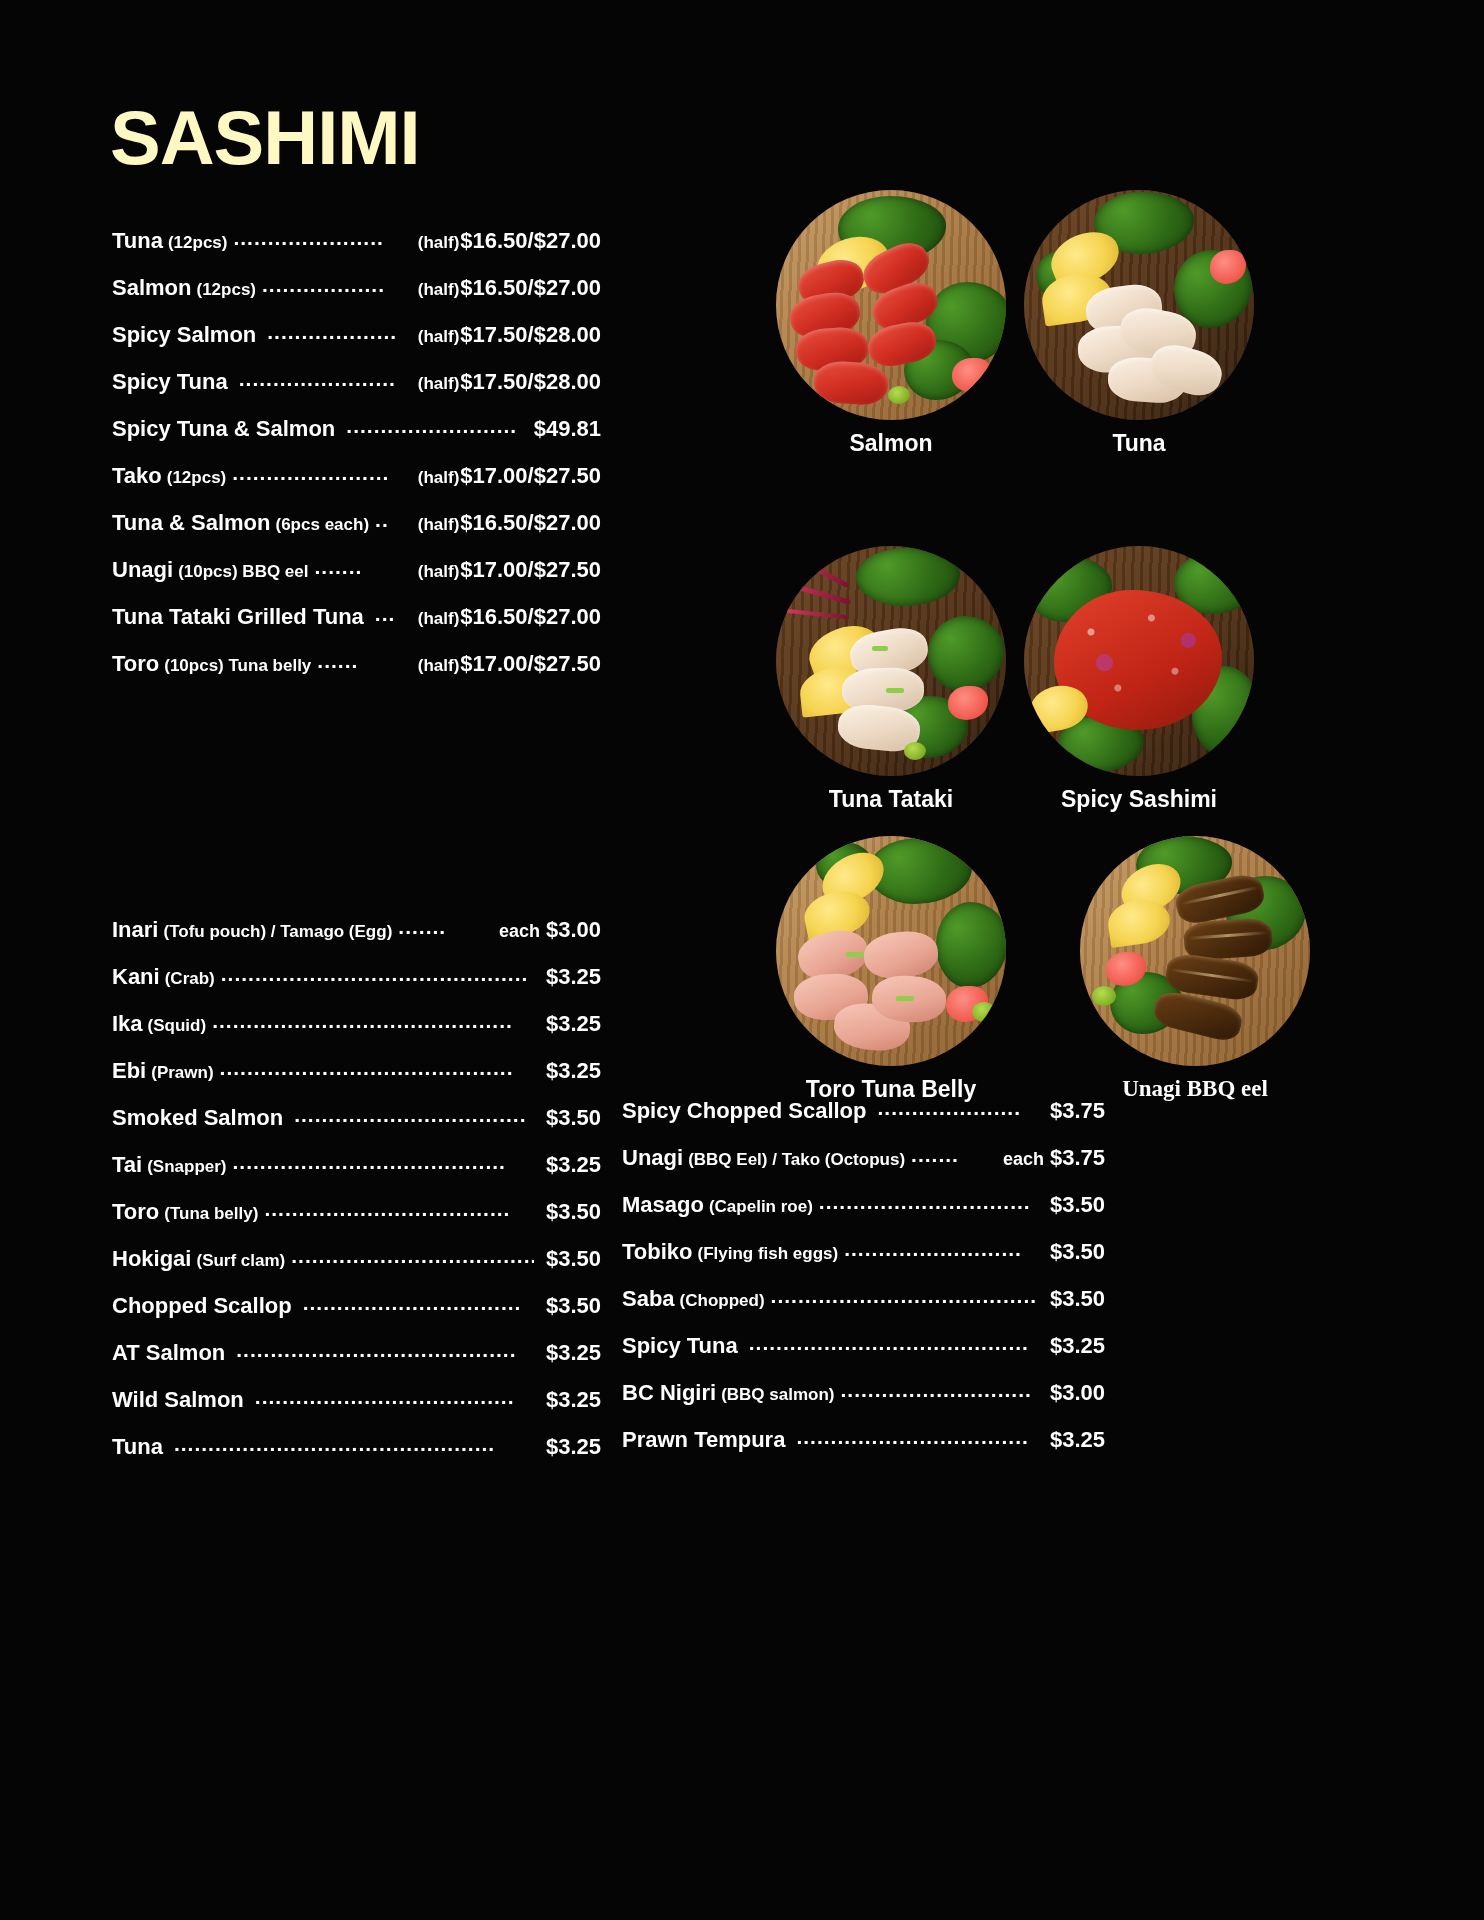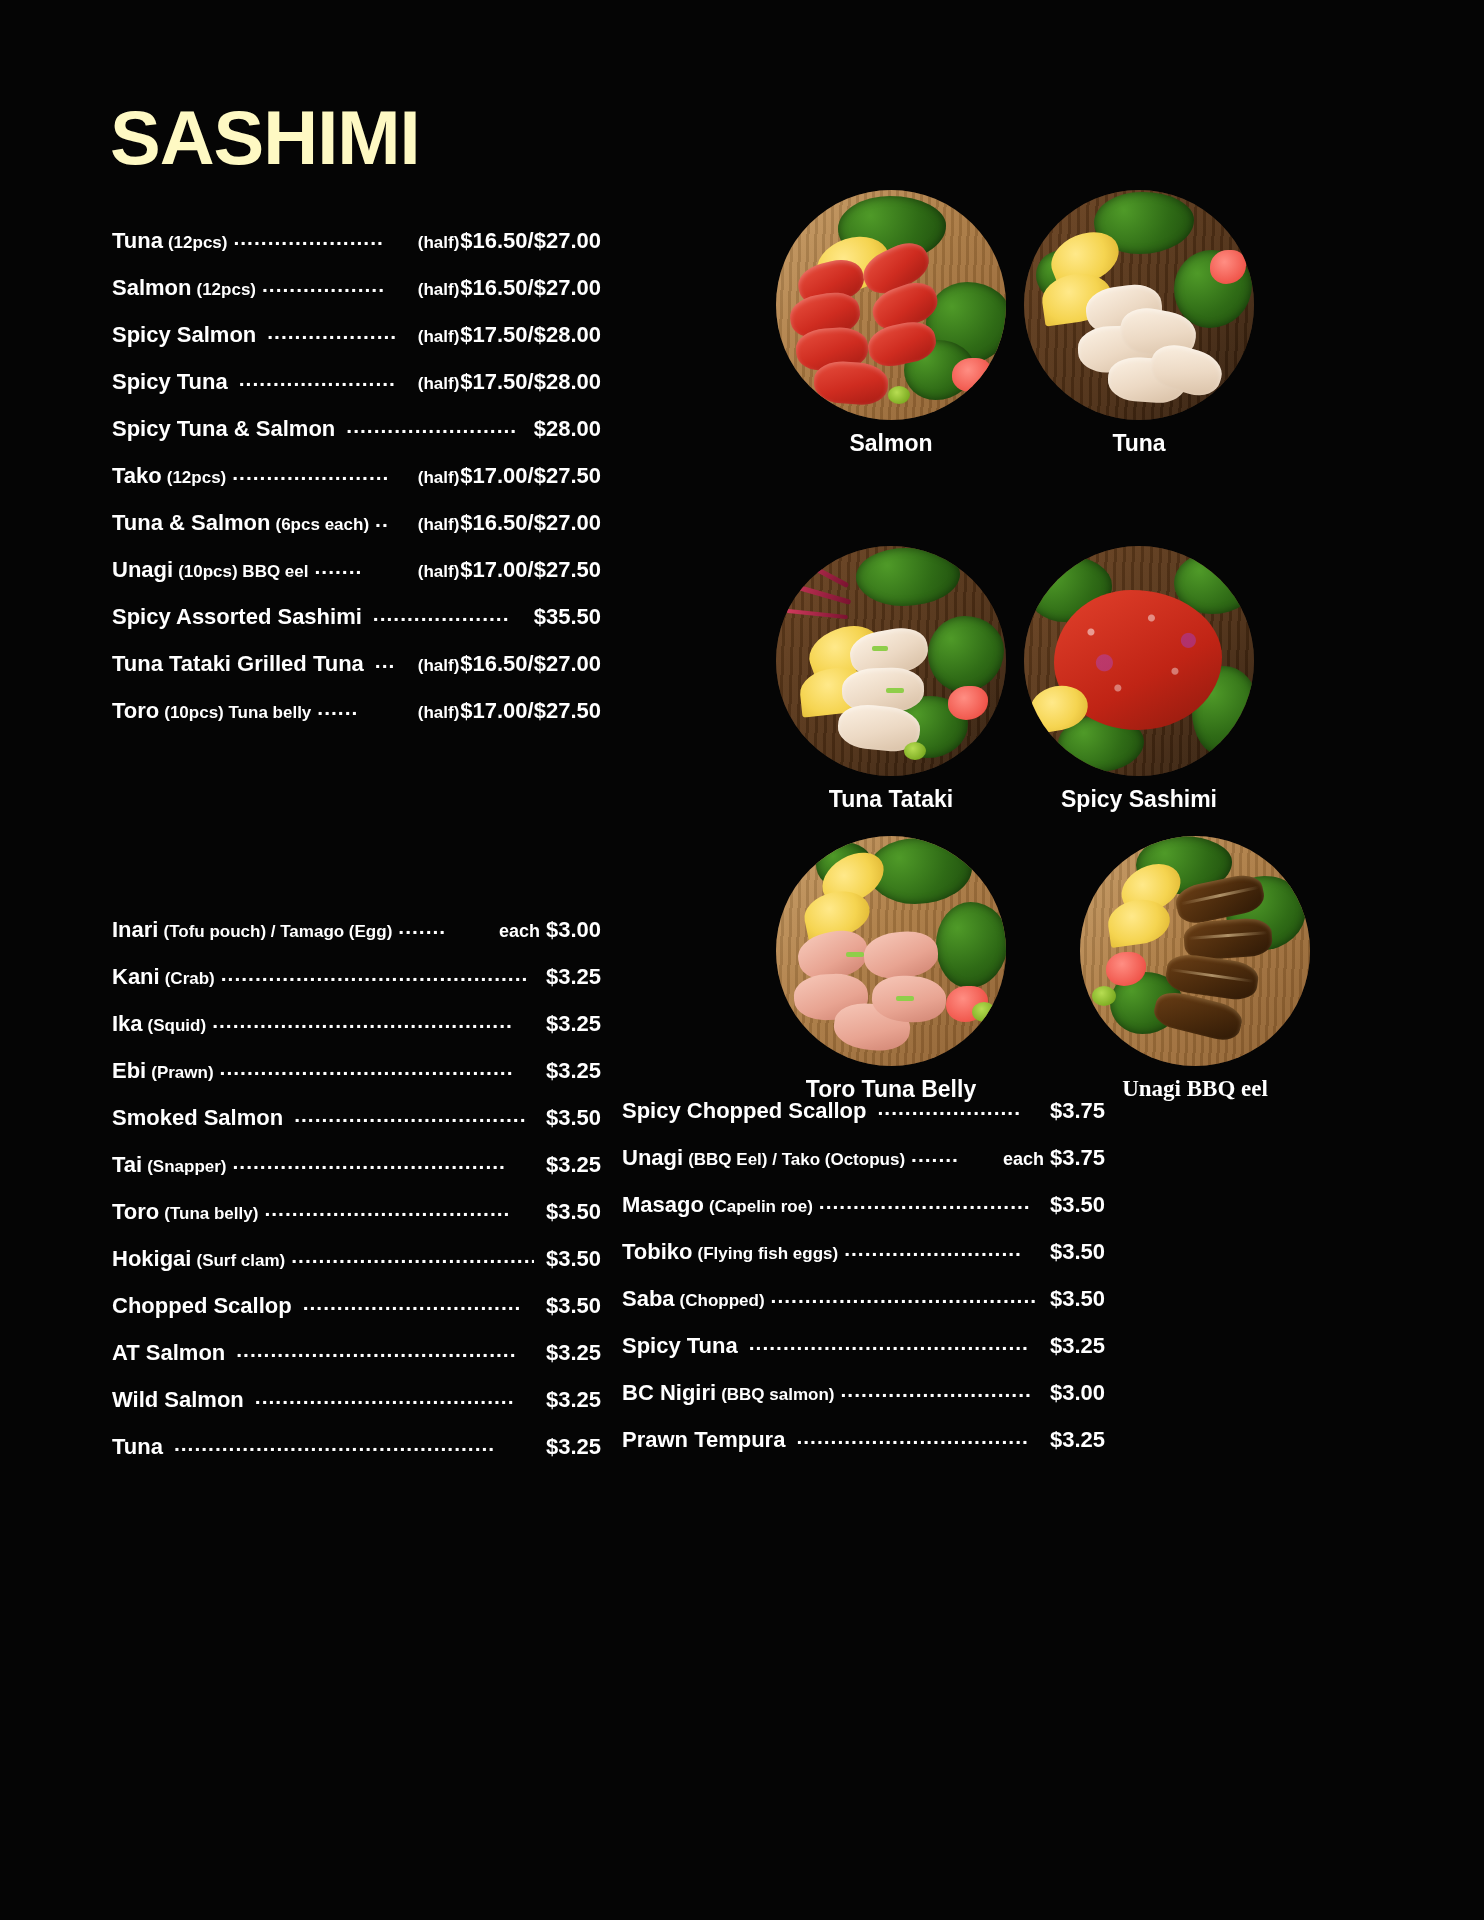--- a/index.html
+++ b/index.html
@@ -239,21 +239,21 @@
       <span class="qty"></span>
       <span class="dots">.......................</span>
       <span class="half">(half)</span>
       <span class="price">$17.50/$28.00</span>
     </div>
     <div class="menu-row">
       <span class="nm">Spicy Tuna &amp; Salmon</span>
       <span class="qty"></span>
       <span class="dots">.........................</span>
       <span class="half"></span>
-      <span class="price">$28.00</span>
+      <span class="price">$49.81</span>
     </div>
     <div class="menu-row">
       <span class="nm">Tako</span>
       <span class="qty">(12pcs)</span>
       <span class="dots">.......................</span>
       <span class="half">(half)</span>
       <span class="price">$17.00/$27.50</span>
     </div>
     <div class="menu-row">
       <span class="nm">Tuna &amp; Salmon</span>
@@ -261,27 +261,20 @@
       <span class="dots">..</span>
       <span class="half">(half)</span>
       <span class="price">$16.50/$27.00</span>
     </div>
     <div class="menu-row">
       <span class="nm">Unagi</span>
       <span class="qty">(10pcs) BBQ eel</span>
       <span class="dots">.......</span>
       <span class="half">(half)</span>
       <span class="price">$17.00/$27.50</span>
-    </div>
-    <div class="menu-row">
-      <span class="nm">Spicy Assorted Sashimi</span>
-      <span class="qty"></span>
-      <span class="dots">....................</span>
-      <span class="half"></span>
-      <span class="price">$35.50</span>
     </div>
     <div class="menu-row">
       <span class="nm">Tuna Tataki Grilled Tuna</span>
       <span class="qty"></span>
       <span class="dots">...</span>
       <span class="half">(half)</span>
       <span class="price">$16.50/$27.00</span>
     </div>
     <div class="menu-row">
       <span class="nm">Toro</span>

